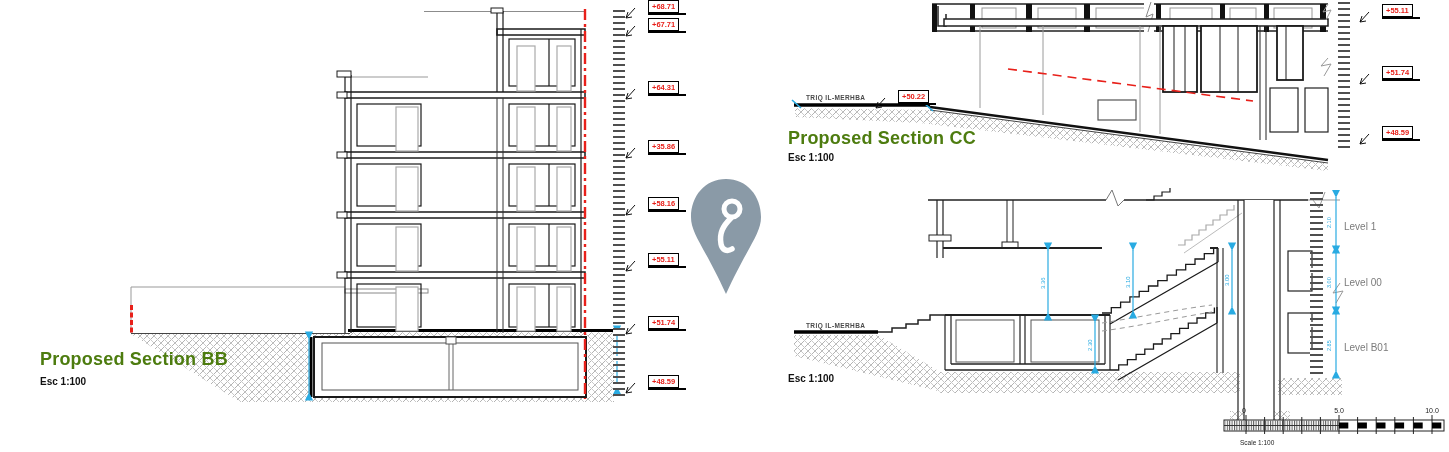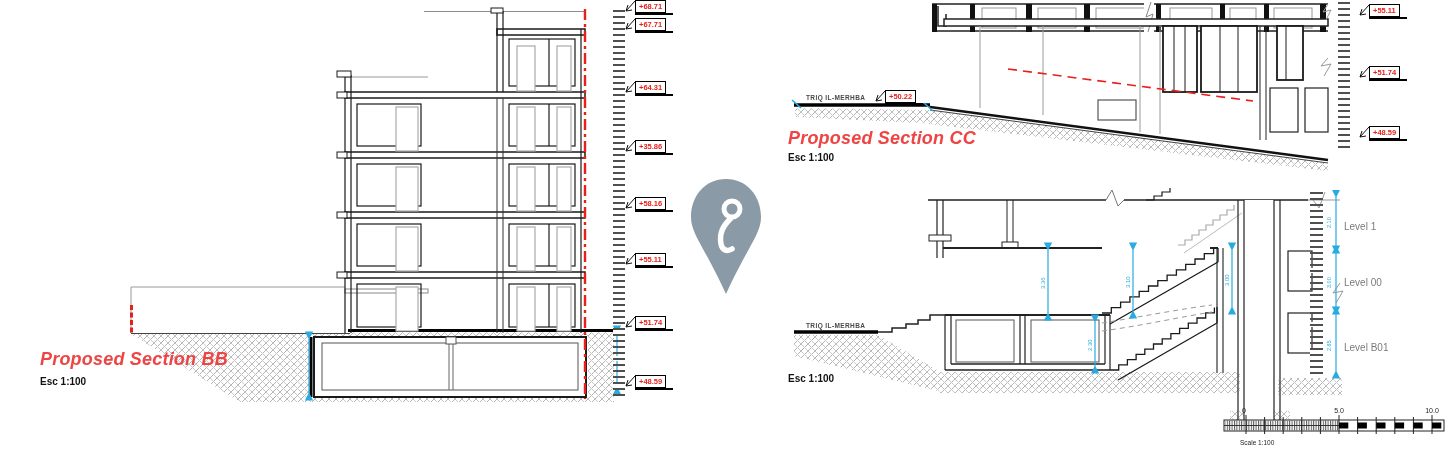--- a/index.html
+++ b/index.html
@@ -1,28 +1,28 @@
 <!DOCTYPE html>
 <html><head>
 <meta charset="utf-8">
 <style>
   html,body{margin:0;padding:0;background:#ffffff;}
   .sheet{position:relative;width:1449px;height:452px;background:#fff;overflow:hidden;
          font-family:"Liberation Sans",sans-serif;}
   .abs{position:absolute;}
-  .sec-title{position:absolute;font-weight:bold;font-size:18px;color:#ef4444;letter-spacing:.2px;font-style:italic;}
+  .sec-title{position:absolute;font-weight:bold;font-size:18px;color:#4d7c0f;letter-spacing:.2px;}
   .sec-scale{position:absolute;font-weight:bold;font-size:10px;color:#111;}
   .street-label{position:absolute;font-size:6.5px;font-weight:bold;color:#4a4a4a;letter-spacing:.4px;}
   .level-label{position:absolute;font-size:10px;color:#7b7b7b;}
   
   .vruler{position:absolute;
           background-image:repeating-linear-gradient(to bottom,#4f4f4f 0 2px,transparent 2px 6px),
                            repeating-linear-gradient(to bottom,transparent 0 22px,#ffffff 22px 27px);}
   
-  .etag{position:absolute;display:flex;align-items:flex-start;}
+  .etag{position:absolute;display:flex;align-items:flex-end;gap:13px;}
   .etag svg{display:block;margin:0 -1px -7px 0;}
   .ebox{position:relative;display:inline-block;background:#fff;border:1px solid #000;
         color:#e8201a;font-weight:bold;font-size:7.5px;line-height:9px;padding:1px 3px;
         font-family:"Liberation Sans",sans-serif;white-space:nowrap;}
   .ebox::after{content:"";position:absolute;left:-1px;right:-8px;bottom:-2.5px;height:1.8px;background:#000;}
   .scale-num{position:absolute;font-size:7px;color:#222;text-align:center;}
   .scale-cap{position:absolute;font-size:6.5px;color:#222;}
 </style>
 </head>
 <body>

